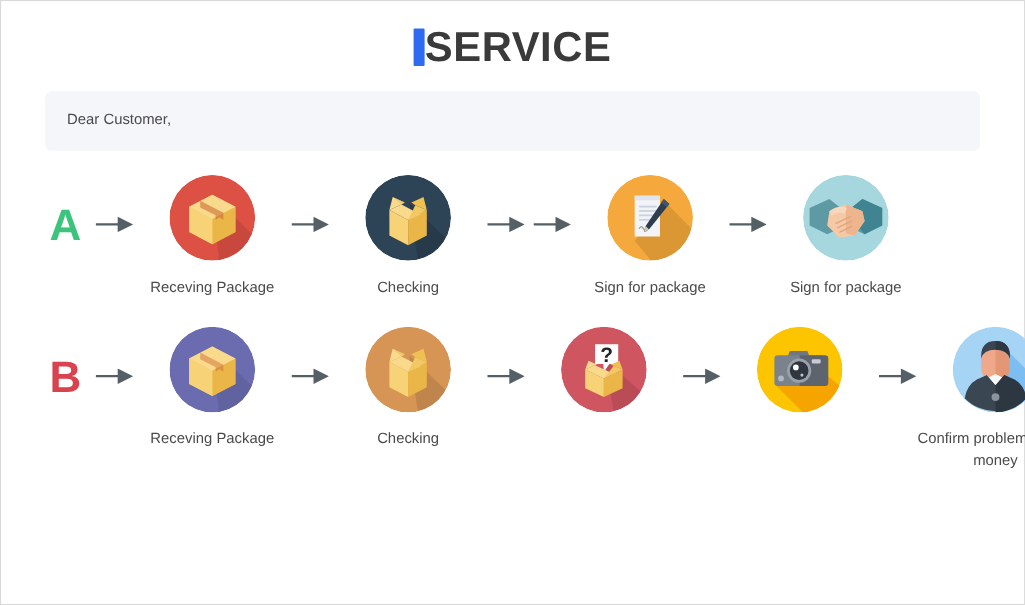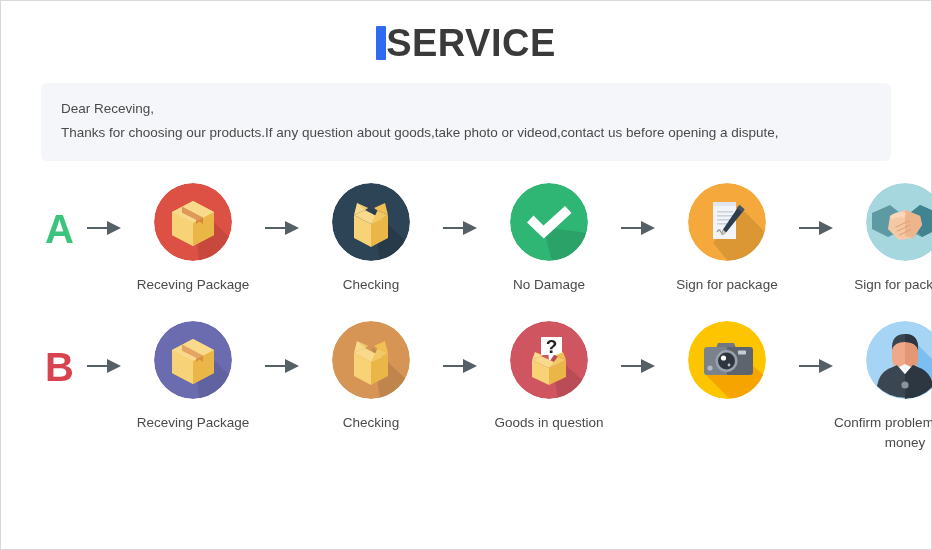--- a/index.html
+++ b/index.html
@@ -117,22 +117,21 @@
 <body>
 
 <div id="page">
 
   <div class="title-wrap">
     <div class="title-bar"></div>
     <div class="title-text">SERVICE</div>
   </div>
 
   <div class="notice">
-    <p>Dear Receving,</p>
-    <p>Thanks for choosing our products.If any question about goods,take photo or videod,contact us before opening a dispute,</p>
+    <p>Dear Customer,</p>
   </div>
 
   <div class="flow-row" id="row-a">
     <div class="row-letter letter-a">A</div>
 
     <div class="arrow">
       <svg width="34" height="14" viewBox="0 0 34 14">
           <path d="M0 6h22v2H0z" fill="#555f66"></path>
           <path d="M20 0l14 7-14 7z" fill="#555f66"></path>
         </svg>
@@ -177,30 +176,20 @@
       <div class="step-label">Checking</div>
     </div>
 
     <div class="arrow">
       <svg width="34" height="14" viewBox="0 0 34 14">
           <path d="M0 6h22v2H0z" fill="#555f66"></path>
           <path d="M20 0l14 7-14 7z" fill="#555f66"></path>
         </svg>
     </div>
 
-    <div class="step">
-      <div class="step-icon">
-        <svg width="78" height="78" viewBox="0 0 78 78">
-          <circle cx="39" cy="39" r="39" fill="#2fb574"></circle>
-          <path d="M33 44 L78 50 L78 78 L42 78 Z" fill="#000" opacity="0.10"></path>
-          <path d="M17 39.5 L23.5 32.5 L33.5 42.5 L55 23 L61.5 30 L33.8 55.5 Z" fill="#ffffff"></path>
-        </svg>
-      </div>
-      <div class="step-label">No Damage</div>
-    </div>
 
     <div class="arrow">
       <svg width="34" height="14" viewBox="0 0 34 14">
           <path d="M0 6h22v2H0z" fill="#555f66"></path>
           <path d="M20 0l14 7-14 7z" fill="#555f66"></path>
         </svg>
     </div>
 
     <div class="step">
       <div class="step-icon">
@@ -315,21 +304,20 @@
           <path d="M31 16 L52 16 L52 34 L44 34 L39 41 L38.5 34 L31 34 Z" fill="#ffffff"></path>
           <text x="41.5" y="32" font-family="'Liberation Sans', sans-serif" font-size="19" font-weight="bold" fill="#222" text-anchor="middle">?</text>
           <path d="M22 39 L39 47 L39 64 L22 56 Z" fill="#f7d277"></path>
           <path d="M39 47 L56 39 L56 56 L39 64 Z" fill="#eab648"></path>
           <path d="M22 39 L31 35 L46 42 L39 47 Z" fill="#f9da8c"></path>
           <path d="M39 47 L47 43.5 L56 39 L48 35.5 Z" fill="#f2c864"></path>
           <path d="M22 39 L25 31 L33 34.5 L31 35 Z" fill="#f9da8c"></path>
           <path d="M56 39 L53 31 L45 34.5 L48 35.5 Z" fill="#f0c053"></path>
         </svg>
       </div>
-      <div class="step-label">Goods in question</div>
     </div>
 
     <div class="arrow">
       <svg width="34" height="14" viewBox="0 0 34 14">
           <path d="M0 6h22v2H0z" fill="#555f66"></path>
           <path d="M20 0l14 7-14 7z" fill="#555f66"></path>
         </svg>
     </div>
 
     <div class="step">

